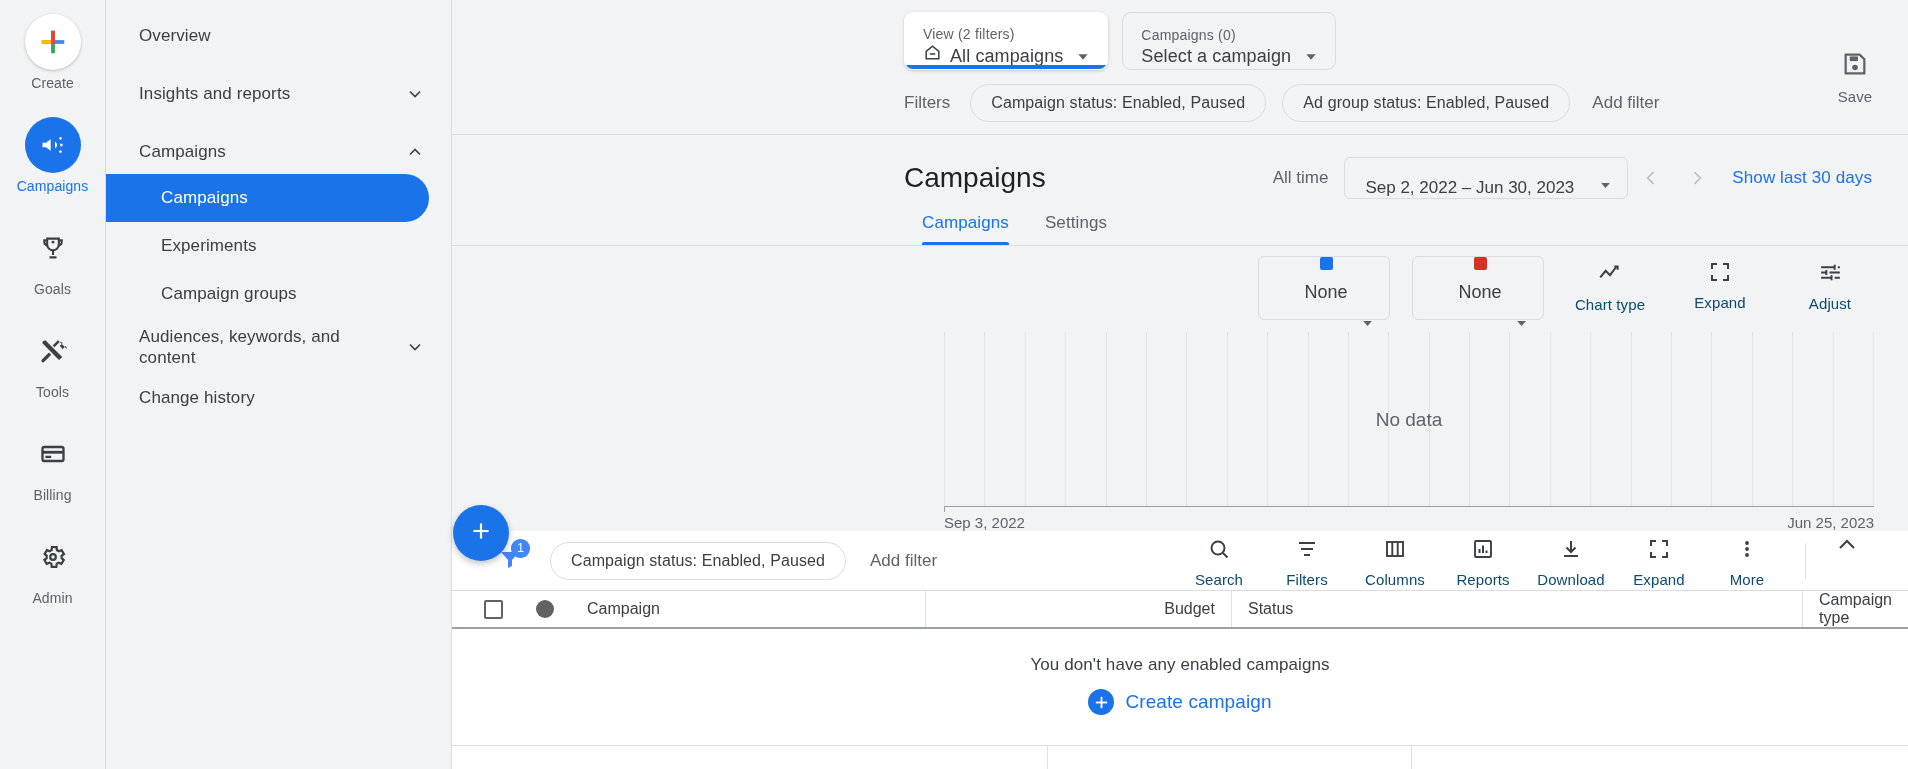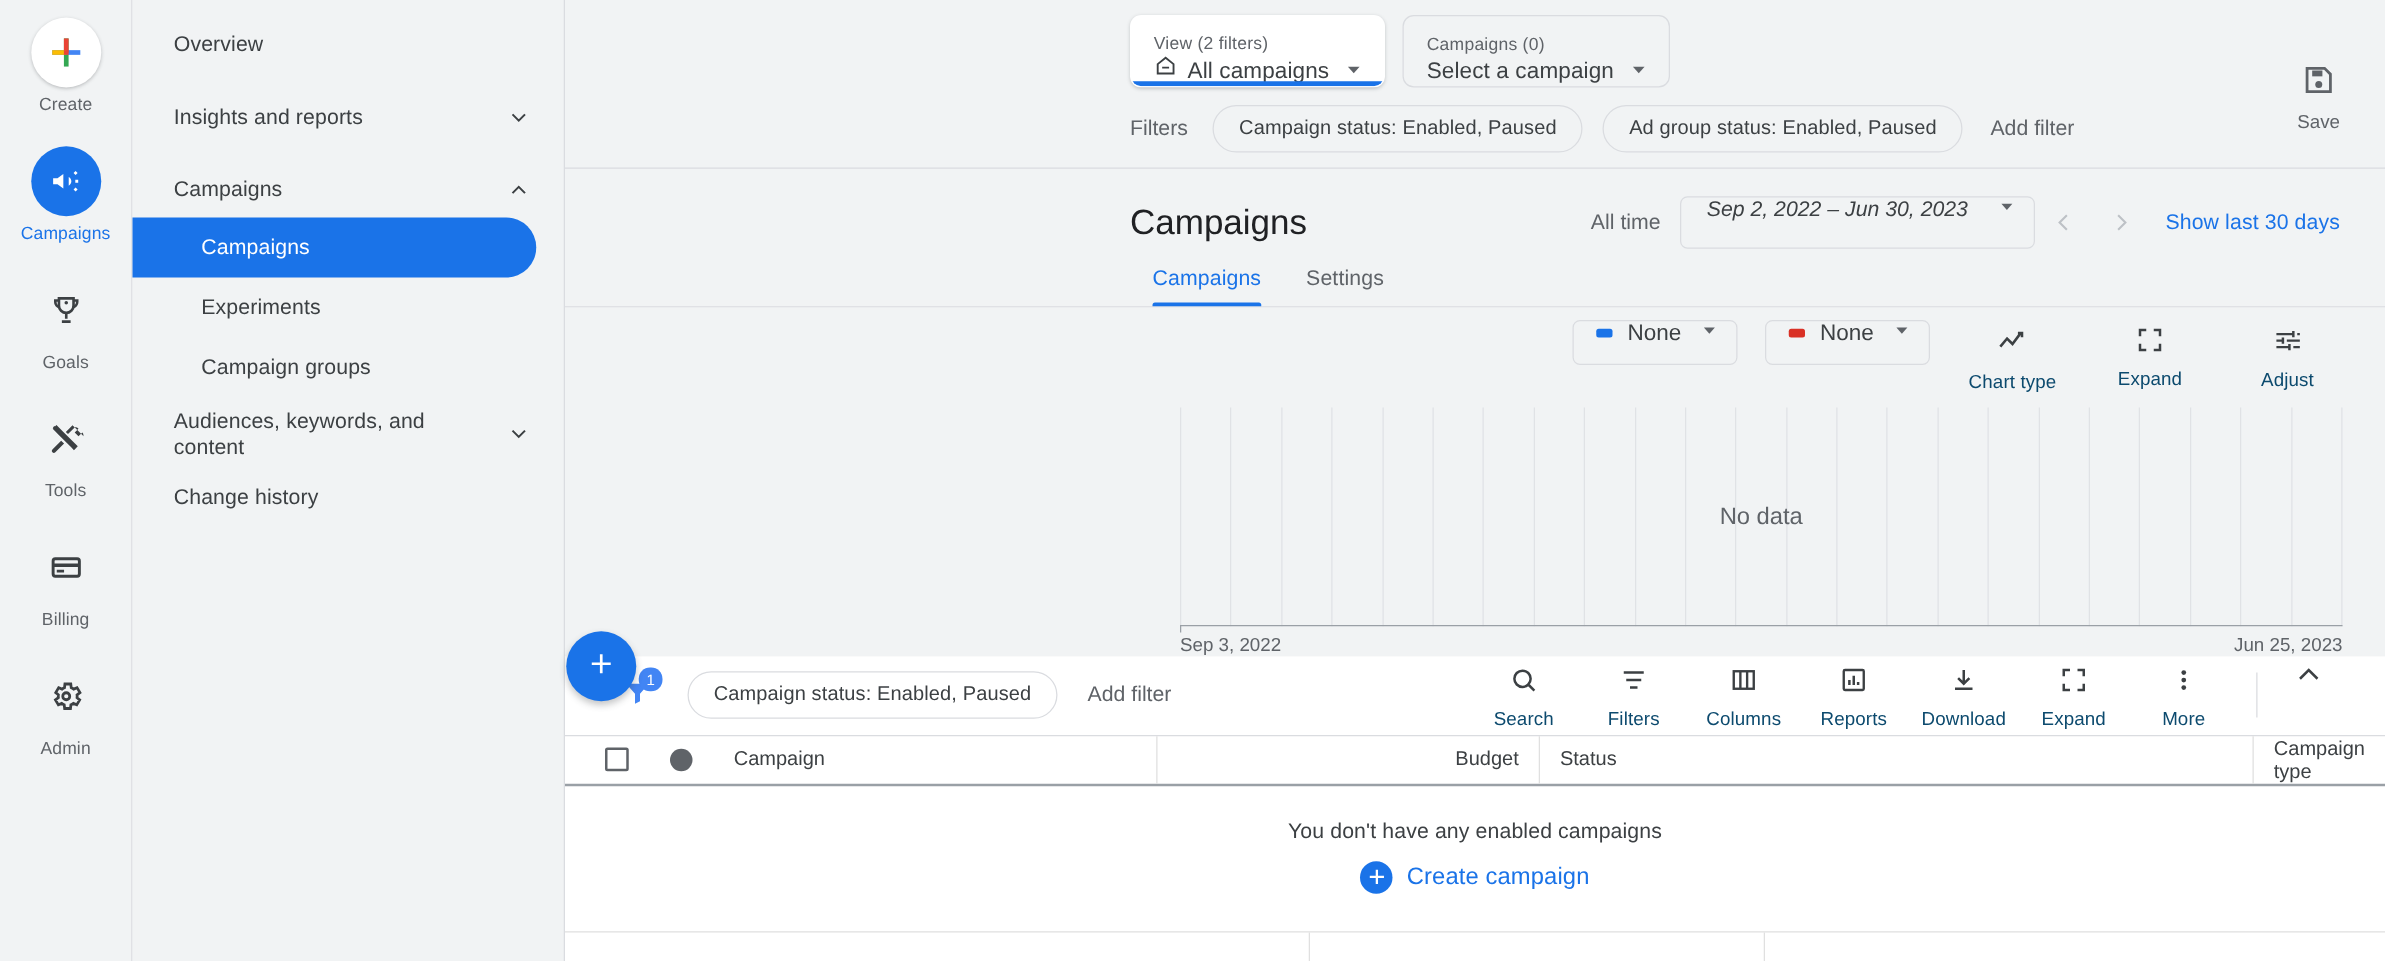--- a/index.html
+++ b/index.html
@@ -100,22 +100,22 @@
   
   .pagehead {
     display: flex; align-items: center; justify-content: space-between;
     padding: 22px 36px 0 452px;
   }
   .pagetitle { font-size: 28px; color: #202124; font-weight: 400; letter-spacing: 0; }
   .daterange { display: flex; align-items: center; gap: 0; }
   .alltime { font-size: 17px; color: #5f6368; margin-right: 16px; }
   .datebox {
     border: 1px solid #dadce0; border-radius: 6px; height: 42px;
-    display: flex; align-items: flex-start; padding: 0 14px 0 20px;
-    font-size: 17px; color: #3c4043; cursor: pointer; gap: 24px; background: transparent; font-style: italic;
+    display: flex; align-items: flex-end; padding: 0 14px 0 20px;
+    font-size: 17px; color: #3c4043; cursor: pointer; gap: 24px; background: transparent;
   }
   .navarrow { width: 46px; height: 42px; display: flex; align-items: center; justify-content: center; cursor: pointer; }
   .showlast { font-size: 17px; color: #1a73e8; font-weight: 500; cursor: pointer; margin-left: 12px; letter-spacing: .1px;}
 
   
   .tabs { display: flex; padding-left: 452px; margin-top: 14px; position: relative; }
   .tab {
     font-size: 17px; color: #5f6368; padding: 0 18px 12px 18px;
     cursor: pointer; position: relative; letter-spacing: .1px;
   }
@@ -125,23 +125,23 @@
     height: 3px; background: #1a73e8; border-radius: 2px 2px 0 0;
   }
 
   
   .chartcard { background: #f1f3f4; position: relative; padding-top: 10px;}
   .chartctrls {
     display: flex; align-items: flex-start; justify-content: flex-end;
     gap: 22px; padding-right: 34px;
   }
   .metricbox {
-    border: 1px solid #dadce0; border-radius: 6px; height: 36px; min-width: 132px;
+    border: 1px solid #dadce0; border-radius: 6px; height: 64px; min-width: 132px;
     display: flex; align-items: center; gap: 12px; padding: 0 14px 16px 18px;
-    font-size: 18px; color: #3c4043; cursor: pointer; background: transparent;
+    font-size: 18px; color: #3c4043; cursor: pointer; background: transparent; flex-direction: column;
   }
   .dot { width: 13px; height: 7px; border-radius: 2px; flex: 0 0 13px; }
   .iconbtn { display: flex; flex-direction: column; align-items: center; cursor: pointer; width: 88px; padding-top: 4px;}
   .iconbtn .cap { font-size: 15px; color: #0c4a6e; margin-top: 6px; letter-spacing: .1px;}
 
   .plot { position: relative; height: 175px; margin: 12px 34px 0 492px; }
   .gridlines { position: absolute; inset: 0; display: flex; justify-content: space-between; }
   .gridlines i { width: 1px; background: #e0e2e5; display: block; }
   .axis { position: absolute; left: 0; right: 0; bottom: 0; height: 1px; background: #9aa0a6; }
   .axis-tick { position: absolute; left: 0; bottom: -5px; width: 1px; height: 6px; background: #9aa0a6;}

